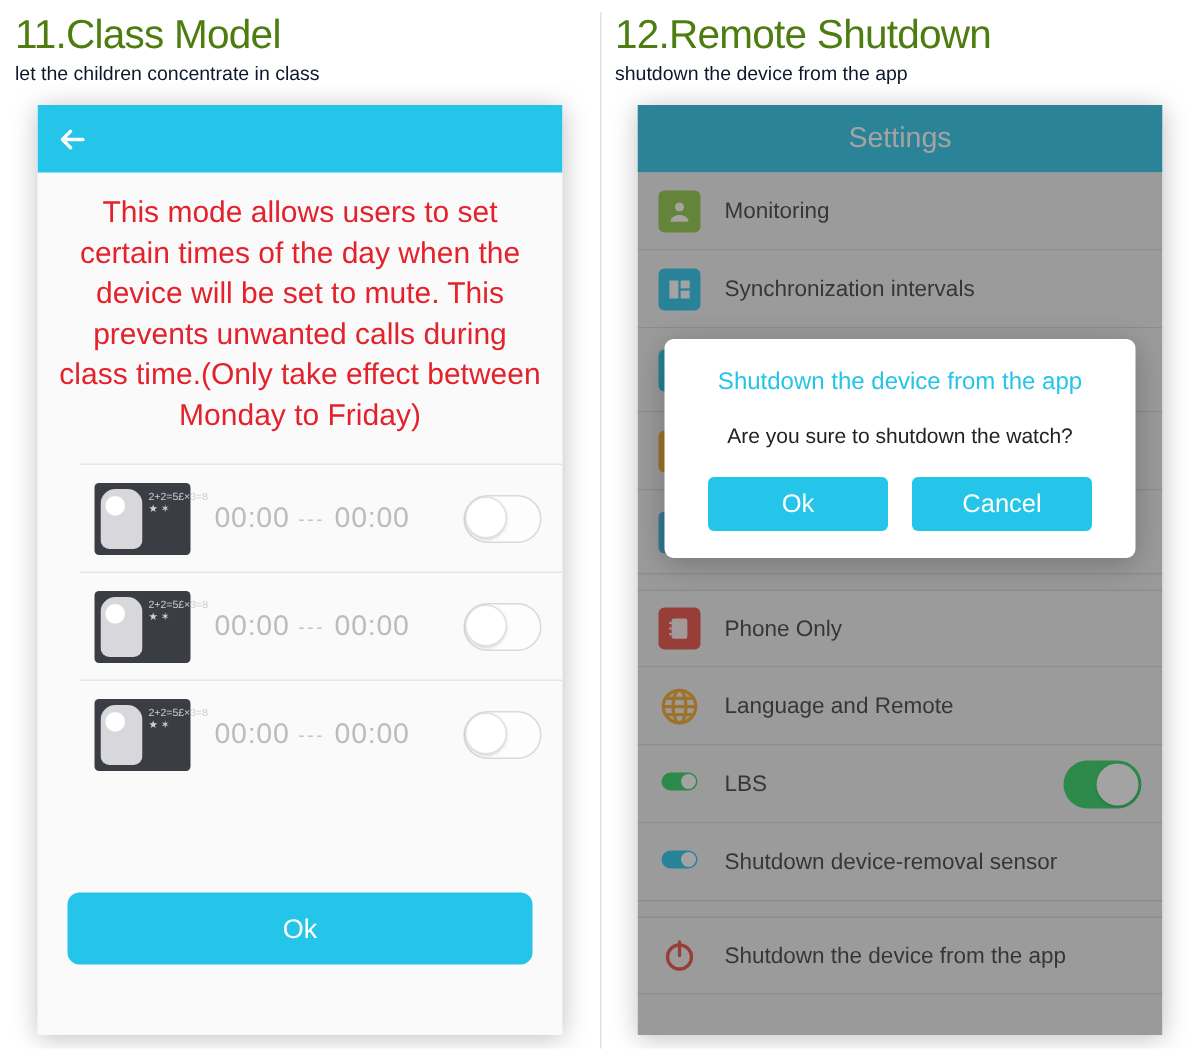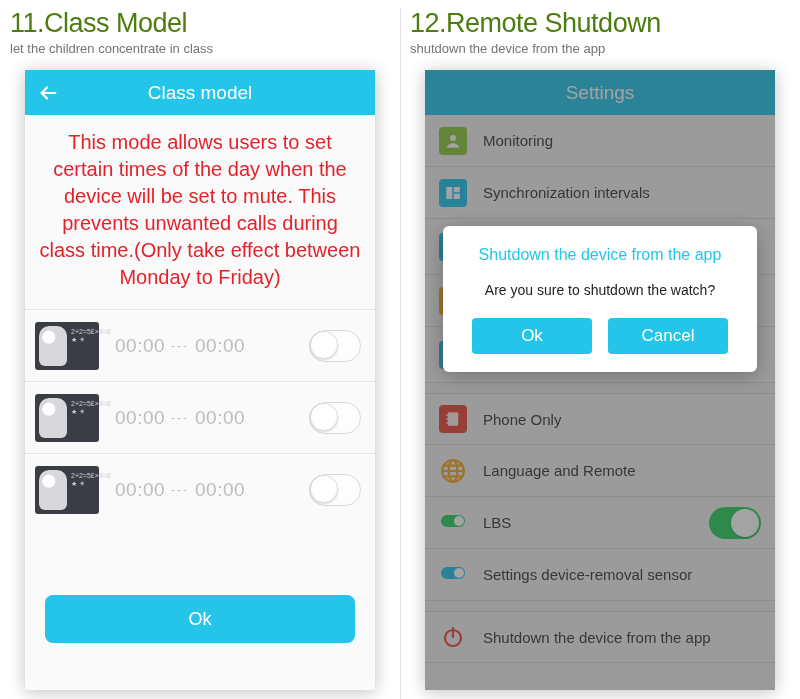--- a/index.html
+++ b/index.html
@@ -6,21 +6,21 @@
   body {
     width: 800px;
     height: 699px;
     background: #fff;
     font-family: -apple-system, "Segoe UI", Arial, sans-serif;
     display: flex;
     overflow: hidden;
   }
   .panel { width: 50%; height: 100%; padding: 8px 10px 0 10px; position: relative; }
   .panel-title { font-size: 27px; font-weight: 400; color: #4d7c0f; letter-spacing: -0.5px; }
-  .panel-sub { font-size: 13px; color: #737373; margin-top: 2px; }
+  .panel-sub { font-size: 13px; color: #0f172a; margin-top: 2px; }
   .divider { position: absolute; top: 8px; bottom: 0; left: 50%; width: 1px; background: #e0e0e0; }
   .phone {
     margin: 14px auto 0 auto;
     width: 350px;
     height: 620px;
     box-shadow: 0 2px 16px rgba(0,0,0,0.25);
     background: #fafafa;
     overflow: hidden;
     position: relative;
   }
@@ -45,20 +45,21 @@
     font-size: 20px;
     text-align: center;
     padding: 14px 14px 18px 14px;
     line-height: 1.35;
   }
   .slot {
     height: 72px;
     border-top: 1px solid #e5e5e5;
     display: flex; align-items: center;
     padding: 0 14px 0 10px;
+    margin-left: 28px;
   }
   .slot:last-of-type { border-bottom: 1px solid #e5e5e5; }
   .thumb {
     width: 64px; height: 48px;
     background: #3a3e44;
     border-radius: 3px;
     position: relative;
     margin-right: 16px;
     flex: none;
   }
@@ -137,21 +138,20 @@
   <div class="panel-title">11.Class Model</div>
   <div class="panel-sub">let the children concentrate in class</div>
 
   <div class="phone">
     <div class="topbar">
       <div class="back">
         <svg viewBox="0 0 24 24">
             <path fill="none" stroke="#fff" stroke-width="2.4" stroke-linecap="round" stroke-linejoin="round" d="M20 12H5m0 0l6-6M5 12l6 6"></path>
           </svg>
       </div>
-      <span>Class model</span>
     </div>
 
     <div class="desc">This mode allows users to set certain times of the day when the device will be set to mute. This prevents unwanted calls during class time.(Only take effect between Monday to Friday)</div>
 
     <div class="slot">
       <div class="thumb"></div>
       <div class="times">
         <span>00:00</span>
         <span class="dash">---</span>
         <span>00:00</span>
@@ -263,21 +263,21 @@
             <div class="k"></div>
           </div>
       </div>
       <div class="row">
         <div class="ricon">
           <svg width="26" height="20" viewBox="0 0 26 20">
               <rect x="1" y="2" width="24" height="12" rx="6" fill="#20c3eb"></rect>
               <circle cx="19" cy="8" r="5" fill="#fff"></circle>
             </svg>
         </div>
-        <div class="rlabel">Settings device-removal sensor</div>
+        <div class="rlabel">Shutdown device-removal sensor</div>
       </div>
       <div class="row gap">
         <div class="ricon">
           <svg width="24" height="24" viewBox="0 0 24 24">
               <circle cx="12" cy="13" r="8" fill="none" stroke="#e9483d" stroke-width="2.2"></circle>
               <line x1="12" y1="3" x2="12" y2="12" stroke="#e9483d" stroke-width="2.2" stroke-linecap="round"></line>
             </svg>
         </div>
         <div class="rlabel">Shutdown the device from the app</div>
       </div>

